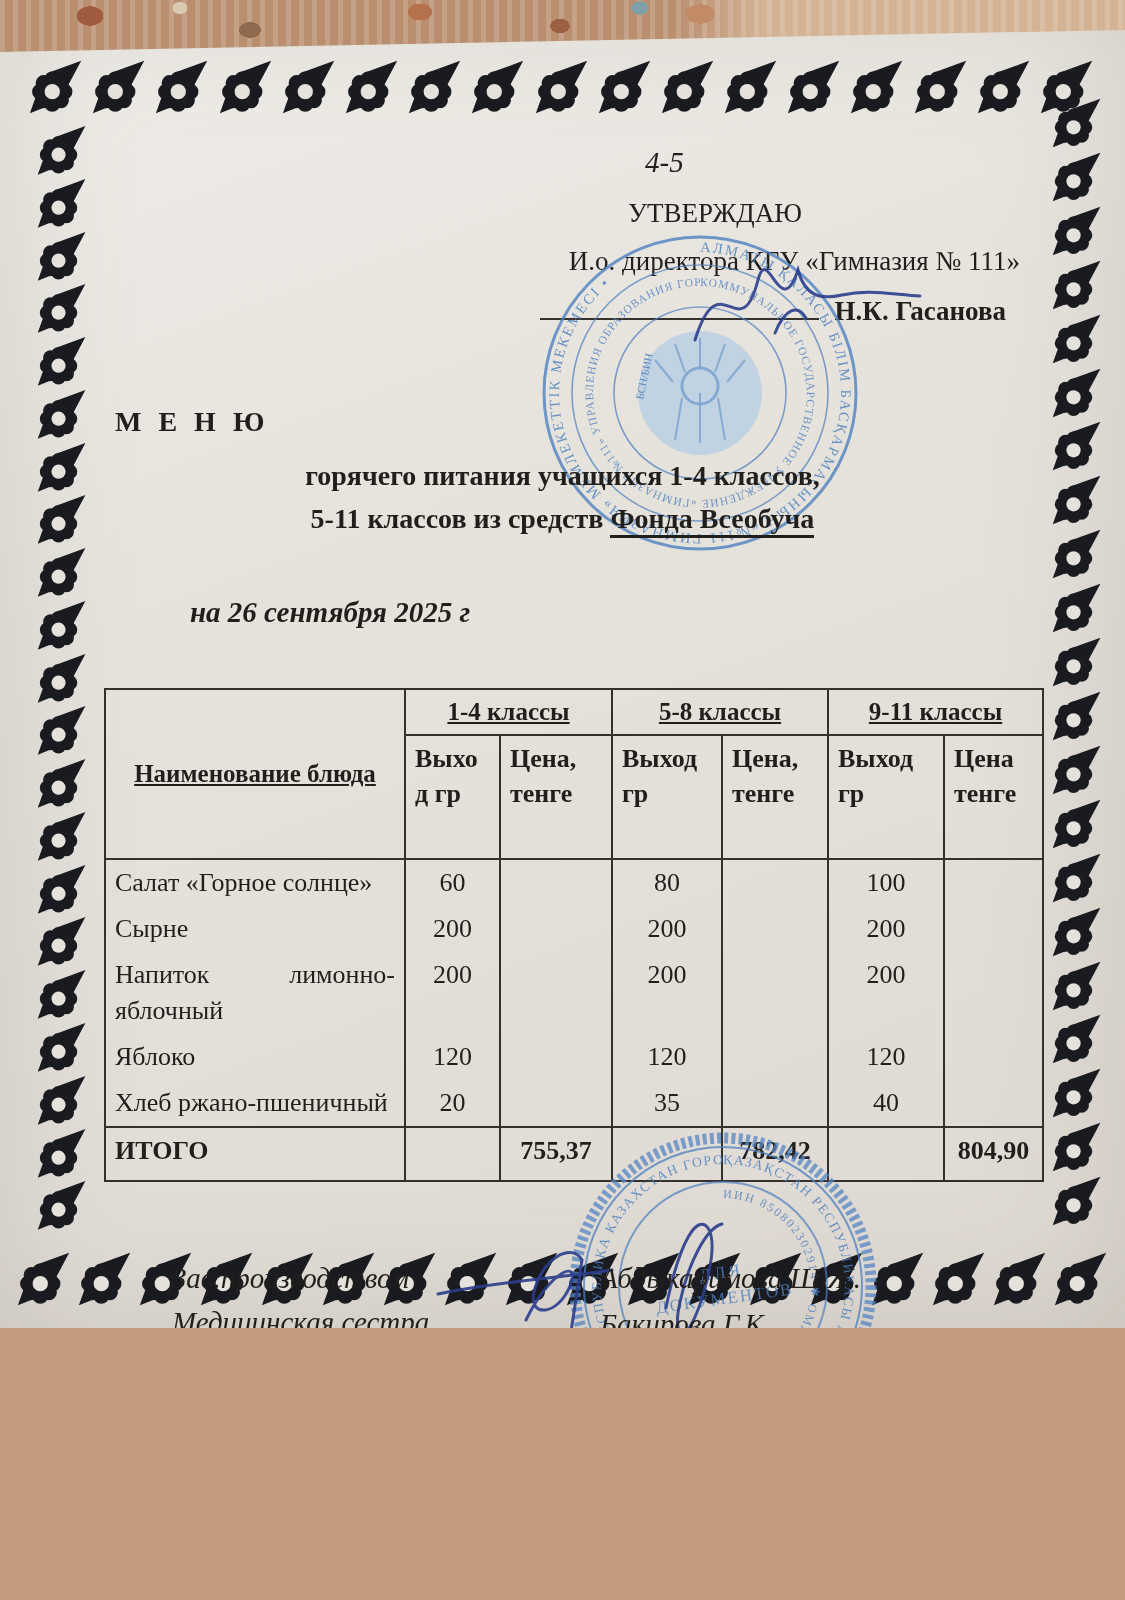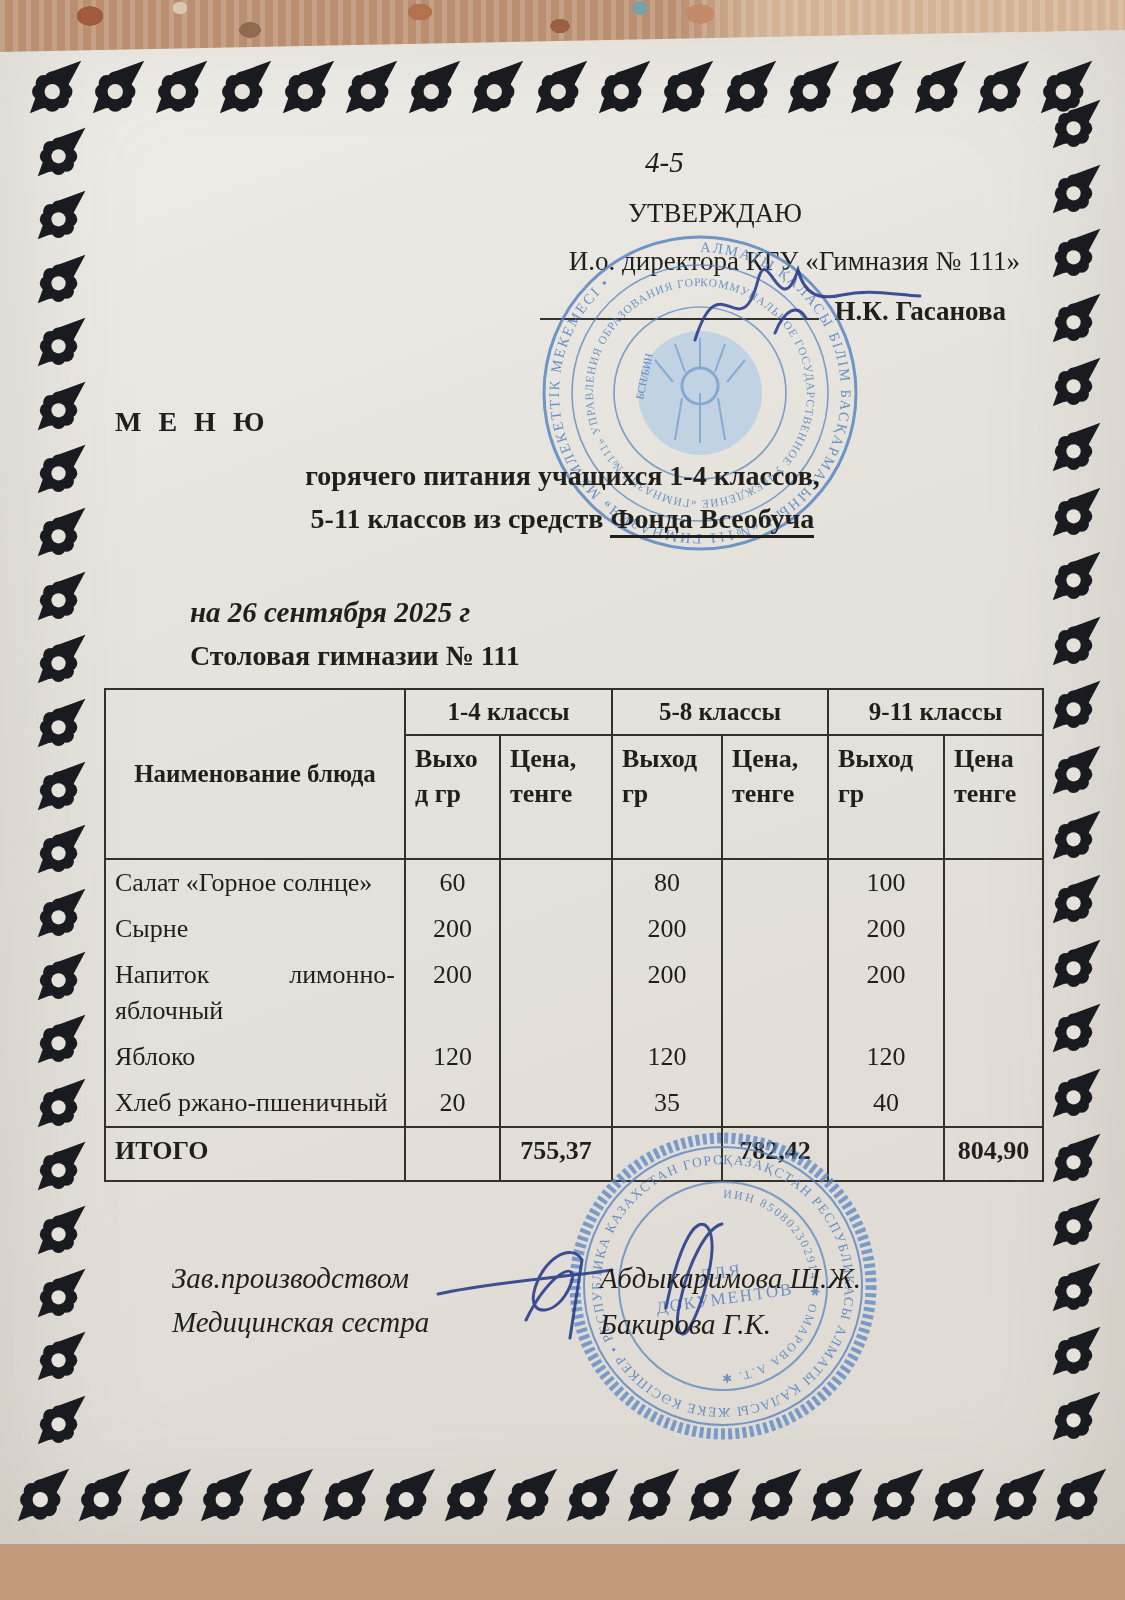--- a/index.html
+++ b/index.html
@@ -19,21 +19,21 @@
       radial-gradient(20px 14px at 420px 12px, #b4714e 60%, transparent 61%),
       radial-gradient(16px 12px at 560px 26px, #9c5f42 60%, transparent 61%),
       radial-gradient(24px 16px at 700px 14px, #c28a66 60%, transparent 61%),
       radial-gradient(14px 11px at 640px 8px,  #7da0a8 60%, transparent 61%),
       radial-gradient(12px 10px at 180px 8px,  #d8c9b0 60%, transparent 61%),
       repeating-linear-gradient(90deg, rgba(255,255,255,.16) 0 5px, rgba(0,0,0,0) 5px 13px),
       linear-gradient(90deg, #b98f70 0 60%, #d3b394 68% 100%);
   }
   
   .paper{
-    position:absolute;left:0;top:0;width:1125px;height:1544px;
+    position:absolute;left:0;top:0;width:1125px;height:1328px;
     background:linear-gradient(160deg,#efede8 0%,#e6e3dd 38%,#ded9d2 100%);
     clip-path:polygon(0 52px, 100% 30px, 100% 100%, 0 100%);
     box-shadow:inset 0 0 140px rgba(115,105,88,.20);
   }
   
   .orn{display:block;color:#1a1b20;}
   .bRow{position:absolute;display:flex;justify-content:space-between;}
   .bCol{position:absolute;display:flex;flex-direction:column;justify-content:space-between;}
   #bTop{left:28px;right:30px;top:56px;height:62px;}
   #bBottom{left:16px;right:16px;bottom:12px;height:68px;}
@@ -56,21 +56,21 @@
   .daterow .suffix{margin-left:8px;font-style:italic;}
   .title{left:115px;right:115px;top:406px;text-align:left;font-weight:bold;font-size:28px;letter-spacing:5px;}
   .sub1{left:100px;right:100px;top:460px;text-align:center;font-weight:bold;font-size:28px;}
   .sub2{left:100px;right:100px;top:503px;text-align:center;font-weight:bold;font-size:28px;}
   .sub2 .fund{border-bottom:3px solid #211f1c;padding-bottom:1px;}
   .dateline{left:190px;top:596px;font-weight:bold;font-style:italic;font-size:29px;}
   .canteen{left:190px;top:640px;font-weight:bold;font-size:28px;}
   
   .menu-table{position:absolute;left:104px;top:688px;border-collapse:collapse;table-layout:fixed;width:938px;font-size:26px;}
   .menu-table th,.menu-table td{border:2px solid #34312c;padding:5px 9px;vertical-align:top;}
-  .menu-table .grp th{font-weight:bold;text-align:center;font-size:25px;padding:8px 4px;}
+  .menu-table .grp th{font-weight:bold;text-align:center;font-size:25px;padding:8px 4px;text-decoration:underline;}
   .menu-table .namehdr{font-weight:bold;text-align:left;vertical-align:middle;font-size:27px;padding-left:12px;}
   .menu-table .sh{font-weight:bold;text-align:left;line-height:35px;height:112px;font-size:26px;}
   .menu-table .anyb{overflow-wrap:anywhere;}
   .menu-table tbody td{border-top:none;border-bottom:none;line-height:36px;}
   .menu-table .dn{text-align:justify;text-align-last:left;}
   .menu-table .v{text-align:center;}
   .menu-table .tot td{border-top:2px solid #34312c;border-bottom:2px solid #34312c;font-weight:bold;height:42px;font-family:Liberation Serif, serif;}
   
   .sigtitle{font-style:italic;font-size:29px;}
   .signame{font-style:italic;font-size:29px;}
@@ -397,21 +397,20 @@
 
   <div class="abs title">М Е Н Ю</div>
   <div class="abs sub1">горячего питания учащихся 1-4 классов,</div>
   <div class="abs sub2">
     <span>5-11 классов из средств</span>
     <span> </span>
     <span class="fund">Фонда Всеобуча</span>
   </div>
 
   <div class="abs dateline">на 26 сентября 2025 г</div>
-  <div class="abs canteen">Столовая гимназии № 111</div>
 
   <table class="menu-table">
     <colgroup>
       <col style="width:300px">
         <col style="width:95px">
         <col style="width:112px">
       <col style="width:110px">
         <col style="width:106px">
         <col style="width:116px">
         <col style="width:99px">

